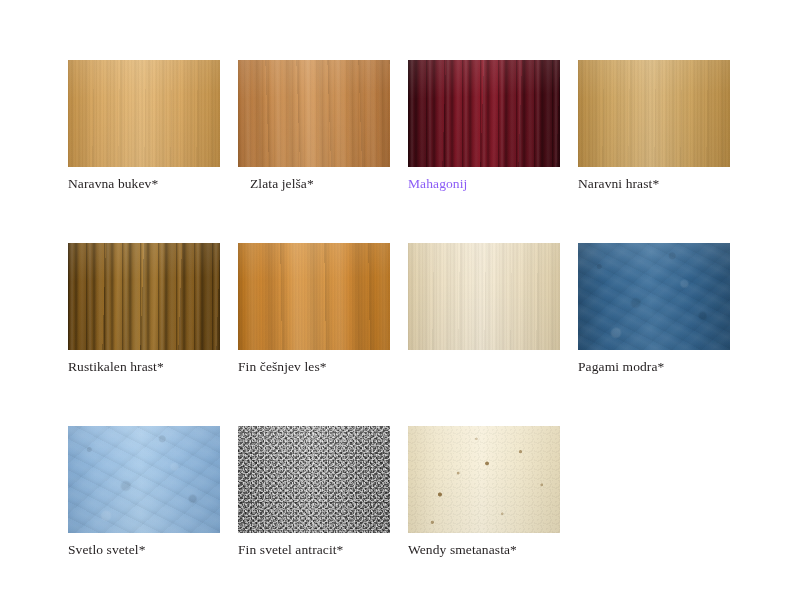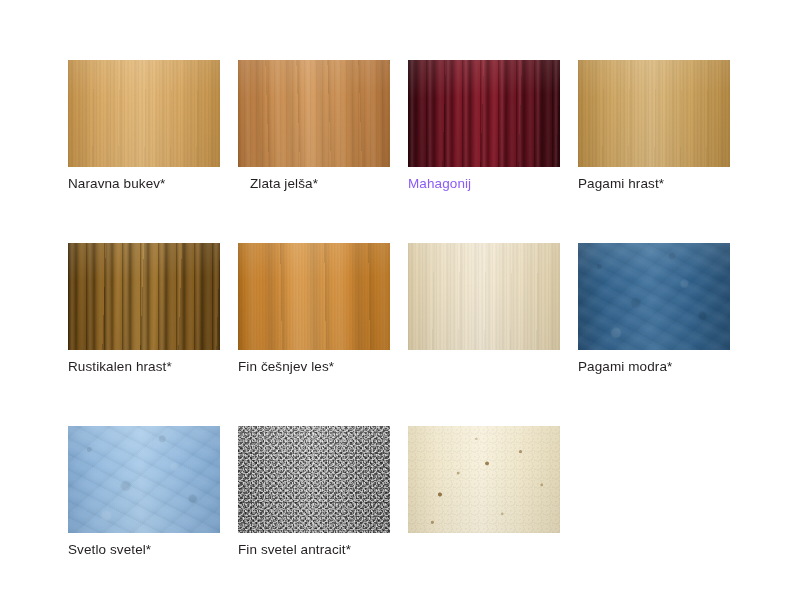--- a/index.html
+++ b/index.html
@@ -19,20 +19,21 @@
     top: 60px;
     width: 664px;
     display: grid;
     grid-template-columns: repeat(4, 152px);
     grid-template-rows: repeat(3, auto);
     column-gap: 18px;
     row-gap: 51px;
   }
   .swatch-cell {
     width: 134px;
+    font-family: Liberation Serif, serif;
   }
   .swatch-chip {
     position: relative;
     width: 152px;
     height: 107px;
     overflow: hidden;
     box-sizing: border-box;
   }
   .grain {
     position: absolute;
@@ -159,21 +160,21 @@
         <div class="grain tex-grain-pore"></div>
         <div class="sheen"></div>
       </div>
       <div class="swatch-label" style="color: #8b5cf6;">Mahagonij</div>
     </div>
     <div class="swatch-cell">
       <div class="swatch-chip" style="background: linear-gradient(90deg, rgb(182, 138, 67) 0%, rgb(205, 164, 95) 18%, rgb(221, 187, 128) 48%, rgb(205, 164, 95) 74%, rgb(182, 138, 67) 100%);">
         <div class="grain tex-grain-fine"></div>
         <div class="sheen"></div>
       </div>
-      <div class="swatch-label" style="color: rgb(35, 31, 32);">Pagami hrast*</div>
+      <div class="swatch-label" style="color: rgb(35, 31, 32);">Naravni hrast*</div>
     </div>
     <div class="swatch-cell">
       <div class="swatch-chip" style="background: linear-gradient(90deg, rgb(109, 74, 20) 0%, rgb(142, 99, 32) 18%, rgb(168, 124, 51) 48%, rgb(142, 99, 32) 74%, rgb(109, 74, 20) 100%);">
         <div class="grain tex-grain-pore"></div>
         <div class="sheen"></div>
       </div>
       <div class="swatch-label" style="color: rgb(35, 31, 32);">Rustikalen hrast*</div>
     </div>
     <div class="swatch-cell">
       <div class="swatch-chip" style="background: linear-gradient(90deg, rgb(184, 116, 31) 0%, rgb(209, 138, 53) 18%, rgb(224, 162, 84) 48%, rgb(209, 138, 53) 74%, rgb(184, 116, 31) 100%);">
@@ -207,14 +208,15 @@
         <div class="grain tex-speckle-dense"></div>
         <div class="sheen"></div>
       </div>
       <div class="swatch-label" style="color: rgb(35, 31, 32);">Fin svetel antracit*</div>
     </div>
     <div class="swatch-cell">
       <div class="swatch-chip" style="background: linear-gradient(90deg, rgb(226, 215, 183) 0%, rgb(239, 230, 203) 18%, rgb(247, 240, 220) 48%, rgb(239, 230, 203) 74%, rgb(226, 215, 183) 100%);">
         <div class="grain tex-fleck-sparse"></div>
         <div class="sheen"></div>
       </div>
+      <div class="swatch-label" style="color: rgb(35, 31, 32);">Wendy smetanasta*</div>
     </div>
   </div>
 
 </body></html>

